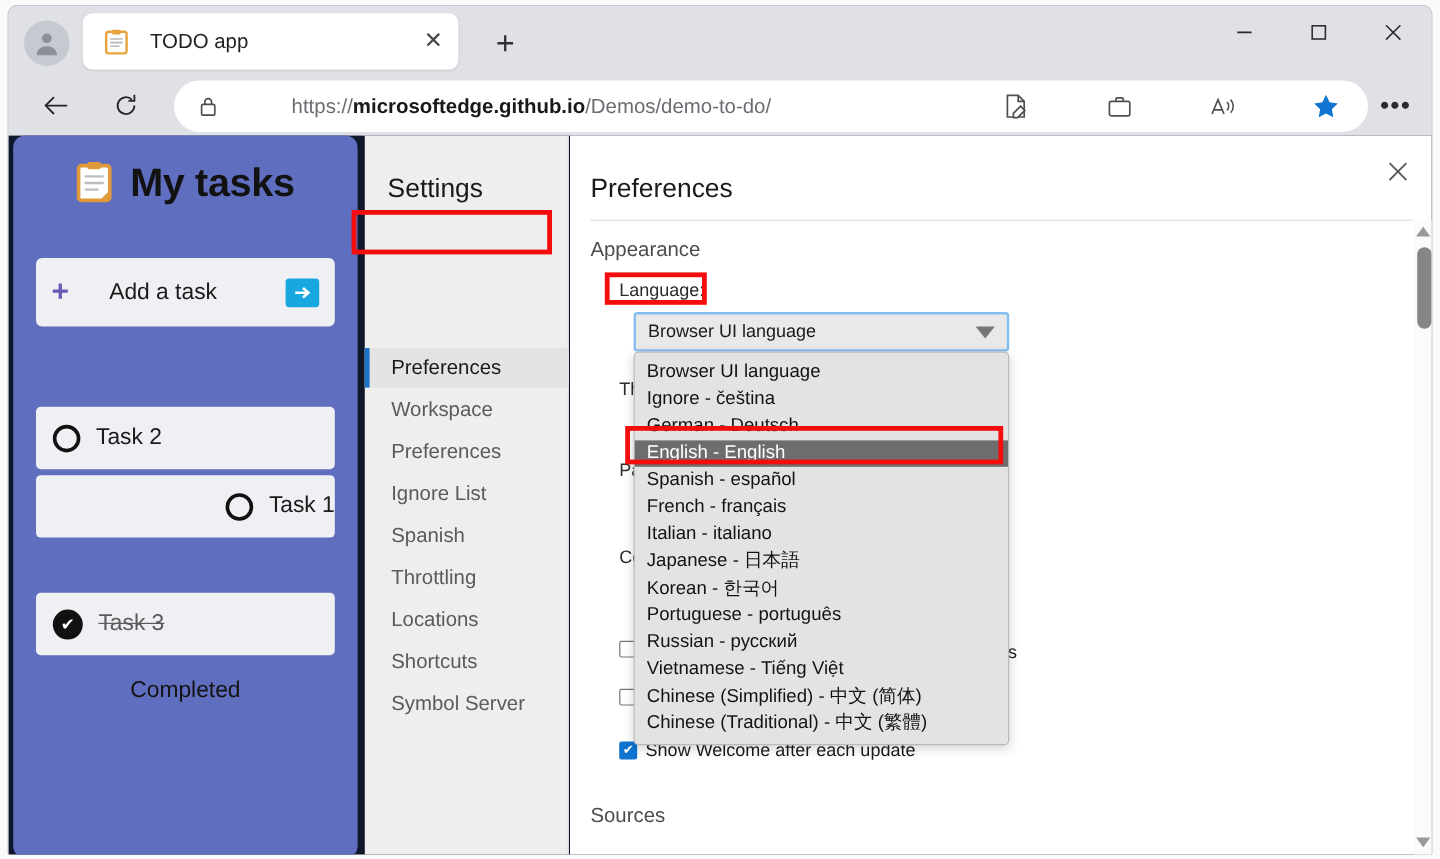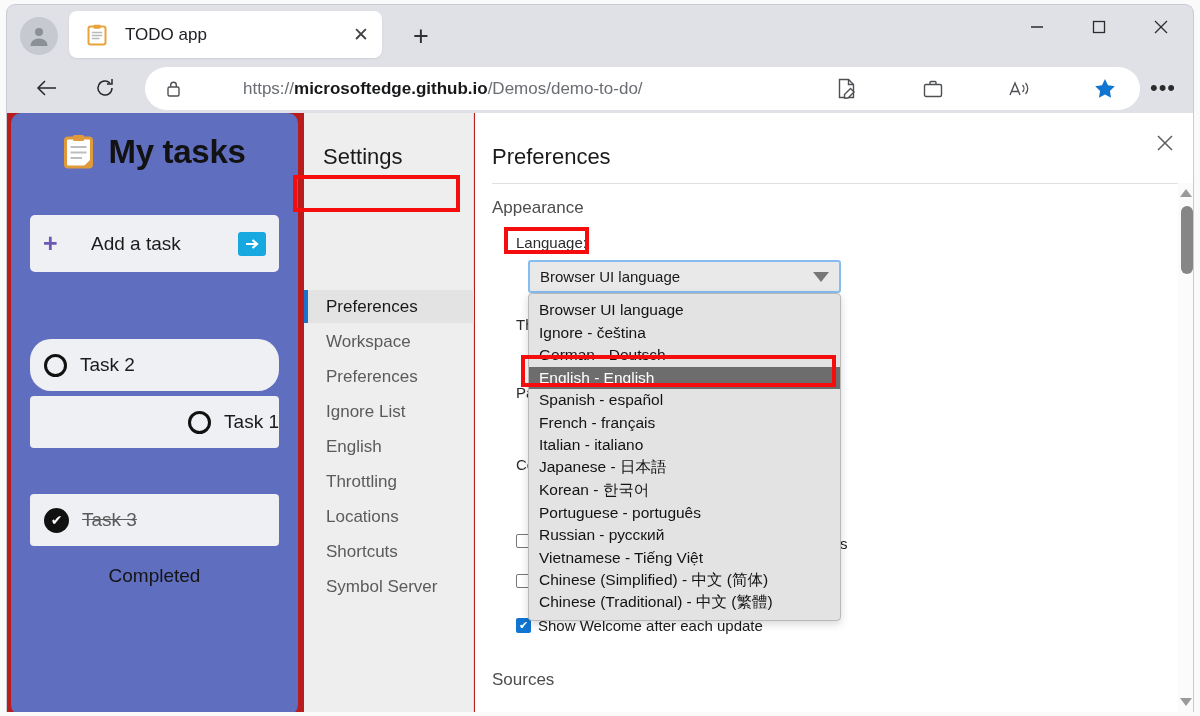--- a/index.html
+++ b/index.html
@@ -88,21 +88,21 @@
   .omni-icon.fav { color: #0f75d1; }
   .menu-dots {
     position: absolute; right: 12px; top: 10px; width: 36px; height: 30px;
     display: flex; align-items: center; justify-content: center;
     color: #2b2b2b; font-size: 22px; letter-spacing: 1px; line-height: 1;
   }
 
   
   .viewport {
     position: absolute; left: 0; top: 108px; width: 1188px; height: 600px;
-    background: #b91c1c;
+    background: #0f172a;
   }
 
   
   .todo-panel {
     position: absolute; left: 4px; top: 0px; width: 287px; height: 602px;
     background: #606ec0; border-radius: 10px;
   }
   .todo-head {
     position: absolute; left: 0; top: 20px; width: 100%;
     display: flex; align-items: center; justify-content: center; gap: 14px;
@@ -128,21 +128,21 @@
     font-size: 19px; color: #141414;
   }
   .sec-todo { top: 297px; }
   .sec-done { top: 452px; }
 
   .task-row {
     position: absolute; left: 19px; width: 249px; height: 52px;
     background: #eff0f4; border-radius: 4px;
     display: flex; align-items: center; padding-left: 14px; gap: 13px;
   }
-  .task-1 { top: 226px; border-radius: 21px; }
+  .task-1 { top: 226px; }
   .task-2 { top: 283px; justify-content: flex-end; }
   .task-3 { top: 381px; }
   .task-circle {
     width: 23px; height: 23px; border-radius: 50%;
     border: 3px solid #111; flex: 0 0 auto;
   }
   .task-check {
     width: 25px; height: 25px; border-radius: 50%; background: #111; flex: 0 0 auto;
     display: flex; align-items: center; justify-content: center;
     color: #fff; font-size: 14px; line-height: 1;
@@ -403,21 +403,21 @@
         <div class="nav-item" style="top:212px">
             <span>Workspace</span>
           </div>
         <div class="nav-item" style="top:247px">
             <span>Preferences</span>
           </div>
         <div class="nav-item" style="top:282px">
             <span>Ignore List</span>
           </div>
         <div class="nav-item" style="top:317px">
-            <span>English</span>
+            <span>Spanish</span>
           </div>
         <div class="nav-item" style="top:352px">
             <span>Throttling</span>
           </div>
         <div class="nav-item" style="top:387px">
             <span>Locations</span>
           </div>
         <div class="nav-item" style="top:422px">
             <span>Shortcuts</span>
           </div>

